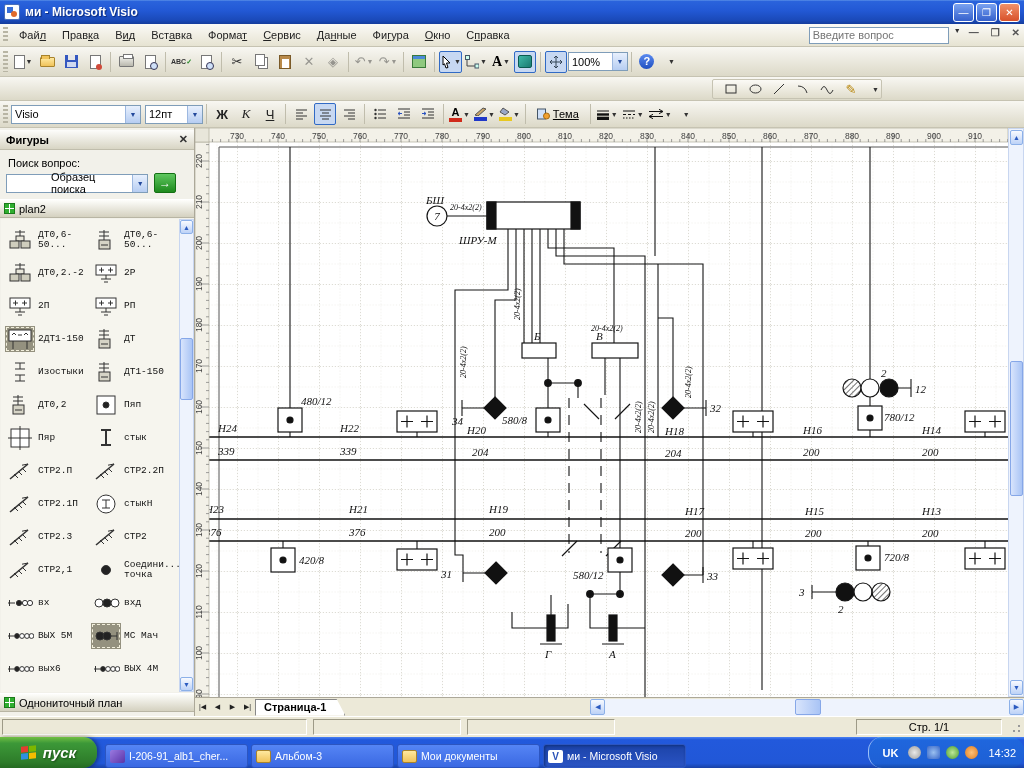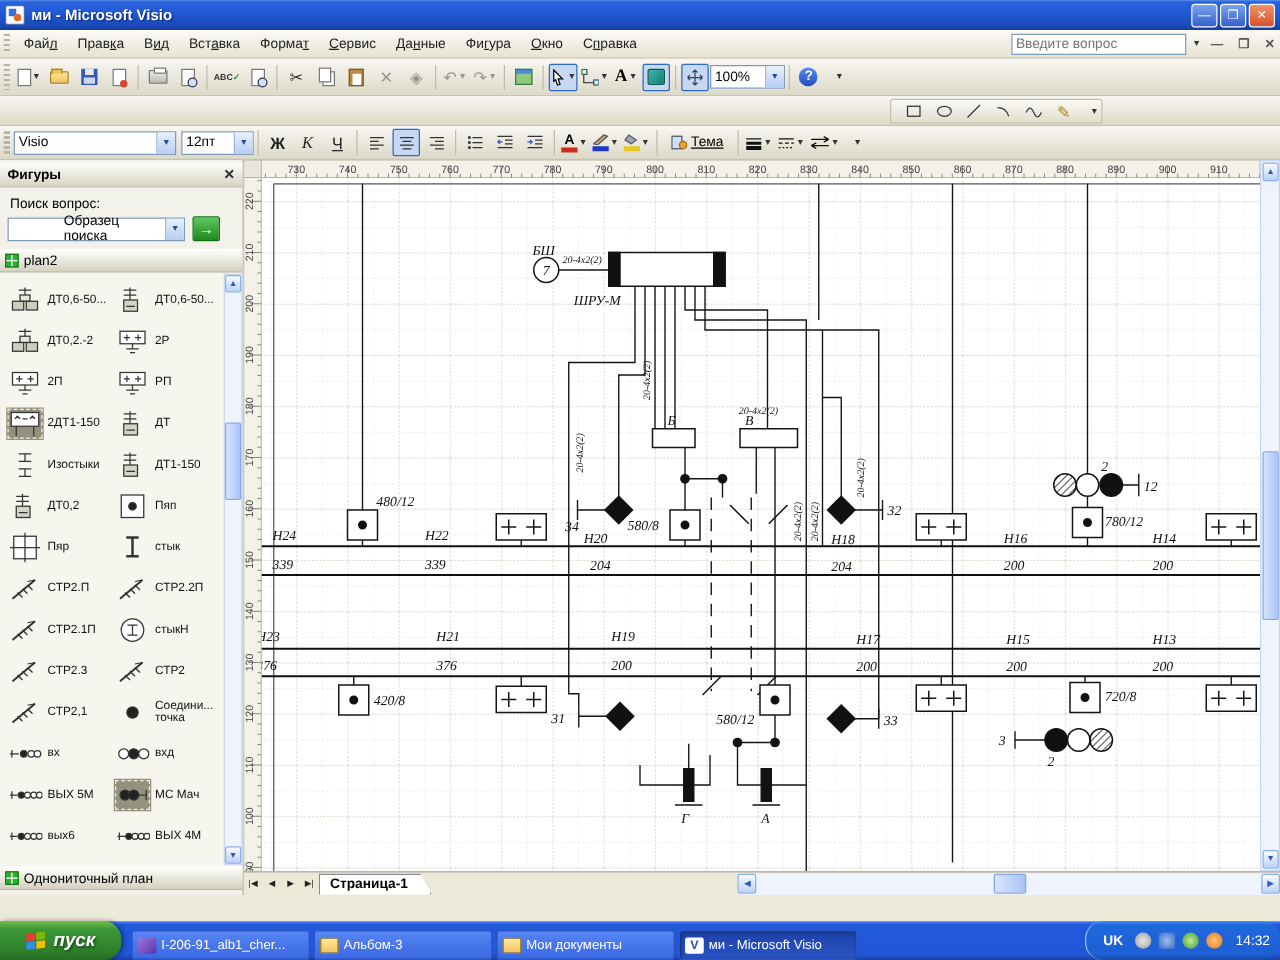--- a/index.html
+++ b/index.html
@@ -19,21 +19,21 @@
   .winbtn { width:21px; height:19px; border-radius:3px; border:1px solid #fff;
     background:linear-gradient(180deg,#7aa2f0,#3560cc); color:#fff; font-size:10px; line-height:17px; text-align:center; }
   .winbtn.close { background:linear-gradient(180deg,#f0926a,#d8512a); }
 
   
   #menubar { position:absolute; left:0; top:24px; width:1024px; height:23px;
     background:linear-gradient(180deg,#fbfaf6,#e6e3d2); border-bottom:1px solid #c6c3b2; display:flex; align-items:center; }
   .grip { width:5px; height:70%; margin:0 3px; background:repeating-linear-gradient(180deg,#b8b5a4 0 2px,transparent 2px 4px); }
   .menu-item { padding:3px 8px; color:#222; }
   .menu-item u { text-decoration:underline; }
-  #question-box { margin-left:auto; display:flex; align-items:center; gap:4px; }
+  #question-box { margin-left:auto; display:flex; align-items:flex-start; gap:4px; }
   #question-input { width:140px; height:17px; border:1px solid #7f9db9; font-size:11px; color:#999; padding:0 3px; font-family:"Liberation Sans",sans-serif;}
   .mdi-ctrl { color:#555; font-size:10px; padding:0 4px; font-weight:bold; }
 
   
   .toolbar { position:absolute; left:0; width:1024px; background:linear-gradient(180deg,#f8f7f2,#dcd9c8);
     border-bottom:1px solid #c6c3b2; display:flex; align-items:center; }
   #stdbar { top:47px; height:30px; }
   #row2 { top:77px; height:24px; }
   #formatbar { top:101px; height:27px; }
   .tbtn { min-width:22px; height:22px; display:flex; align-items:center; justify-content:center; margin:0 1px; border:1px solid transparent; border-radius:2px; position:relative; }
@@ -78,21 +78,21 @@
   #search-combo { width:142px;padding-left:44px; }
   #search-go { width:22px; height:20px; margin-left:6px; background:linear-gradient(#5fc75f,#1e8a1e); border:1px solid #147014; border-radius:2px; color:#fff; text-align:center; line-height:19px; font-weight:bold; font-size:12px; }
   .stencil-bar { position:absolute; left:0; width:194px; height:19px; background:linear-gradient(180deg,#fefefb,#d4d1c0);
     border-top:1px solid #fff; border-bottom:1px solid #b8b5a4; display:flex; align-items:center; padding:0 4px; gap:4px; }
   .grid-icon { width:11px; height:11px; background:#2fae2f; border:1px solid #1a7a1a; position:relative; }
   .grid-icon::before { content:""; position:absolute; left:4px; top:0; bottom:0; width:1px; background:#fff; }
   .grid-icon::after { content:""; position:absolute; top:4px; left:0; right:0; height:1px; background:#fff; }
   #stencil-plan2 { top:71px; }
   #stencil-bottom { top:565px; }
   #shape-list { position:absolute; left:1px; top:91px; width:178px; height:473px; background:#f6f5ee; overflow:hidden;
-    display:grid; grid-template-columns:86px 86px; grid-auto-rows:33px; padding:4px 0 0 4px; }
+    display:grid; grid-template-columns:86px 86px; grid-auto-rows:33px; padding:4px 0 0 4px;font-family:Liberation Mono, monospace; }
   .shape-item { display:flex; align-items:center; gap:3px; }
   .shape-icon { width:30px; height:26px; display:flex; align-items:center; justify-content:center; flex:0 0 30px; }
   .shape-item.selected .shape-icon { background:#94917f; outline:1px dashed #f2efdc; outline-offset:-2px; }
   .shape-label { font-size:9.5px; line-height:10px; white-space:pre-line; color:#111; }
   
   .sb { position:absolute; background:#eef3fd; border:1px solid #c8d6f0; }
   .sb-btn { position:absolute; background:linear-gradient(180deg,#f8faff,#bdd2f7); border:1px solid #8cb0e8;
     border-radius:2px; color:#2c5bc0; font-size:7px; display:flex; align-items:center; justify-content:center; }
   .sb-thumb { position:absolute; background:linear-gradient(90deg,#d8e4fc,#a9c4f5); border:1px solid #86a7e8; border-radius:2px; }
   #panel-sb { left:179px; top:91px; width:15px; height:473px; }
@@ -1193,20 +1193,27 @@
     <div class="navbtn">▶</div>
     <div class="navbtn">▶|</div>
     <div id="page-tab"><span>Страница-1</span></div>
     <div id="hscroll">
       <div class="sb-btn" style="left:0;top:0;width:15px;height:16px">◀</div>
       <div class="sb-thumb" style="left:205px;top:0;width:26px;height:16px"></div>
       <div class="sb-btn" style="right:0;top:0;width:15px;height:16px">▶</div>
     </div>
   </div>
 
+  <div id="statusbar">
+    <div class="status-seg" style="width:305px"></div>
+    <div class="status-seg" style="width:148px"></div>
+    <div class="status-seg" style="width:148px"></div>
+    <div class="status-seg" id="status-page">Стр. 1/1</div>
+    <div class="grip-dots"></div>
+  </div>
 
   <div id="taskbar">
     <div id="startbtn">
       <span class="winflag">
           <i></i>
           <i></i>
           <i></i>
           <i></i>
         </span>
       <span class="label">пуск</span>

